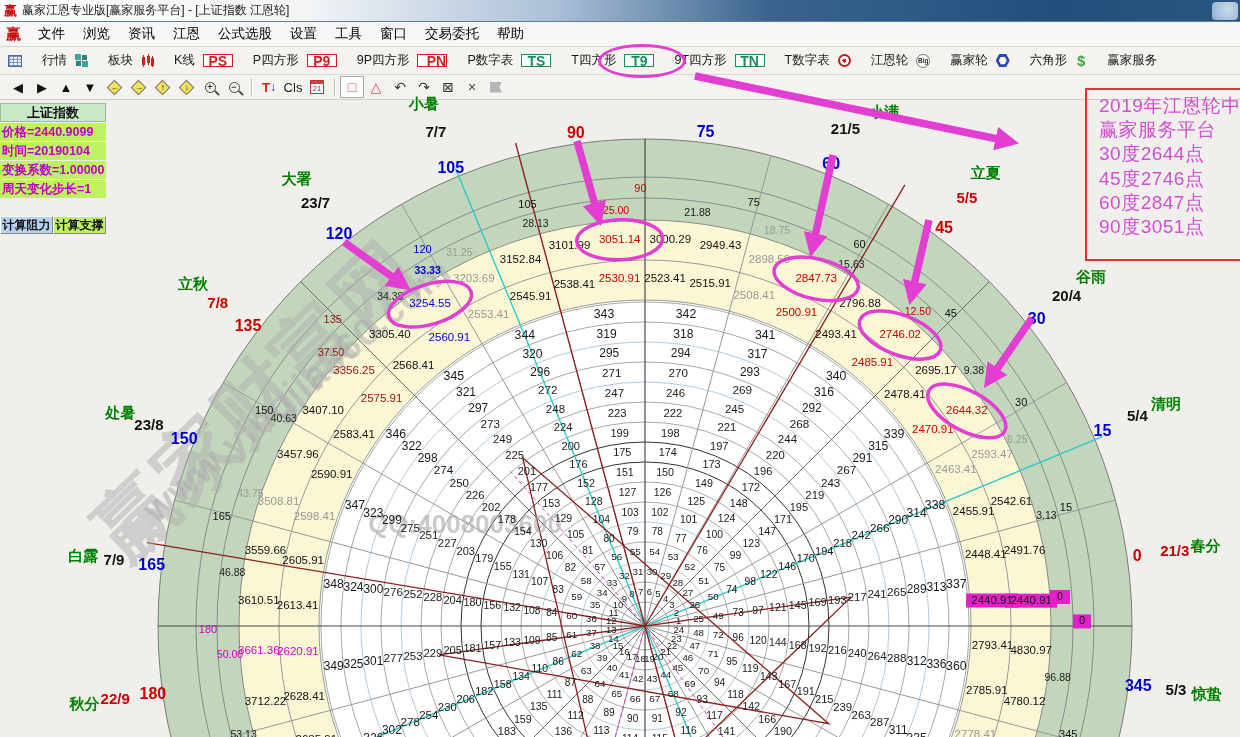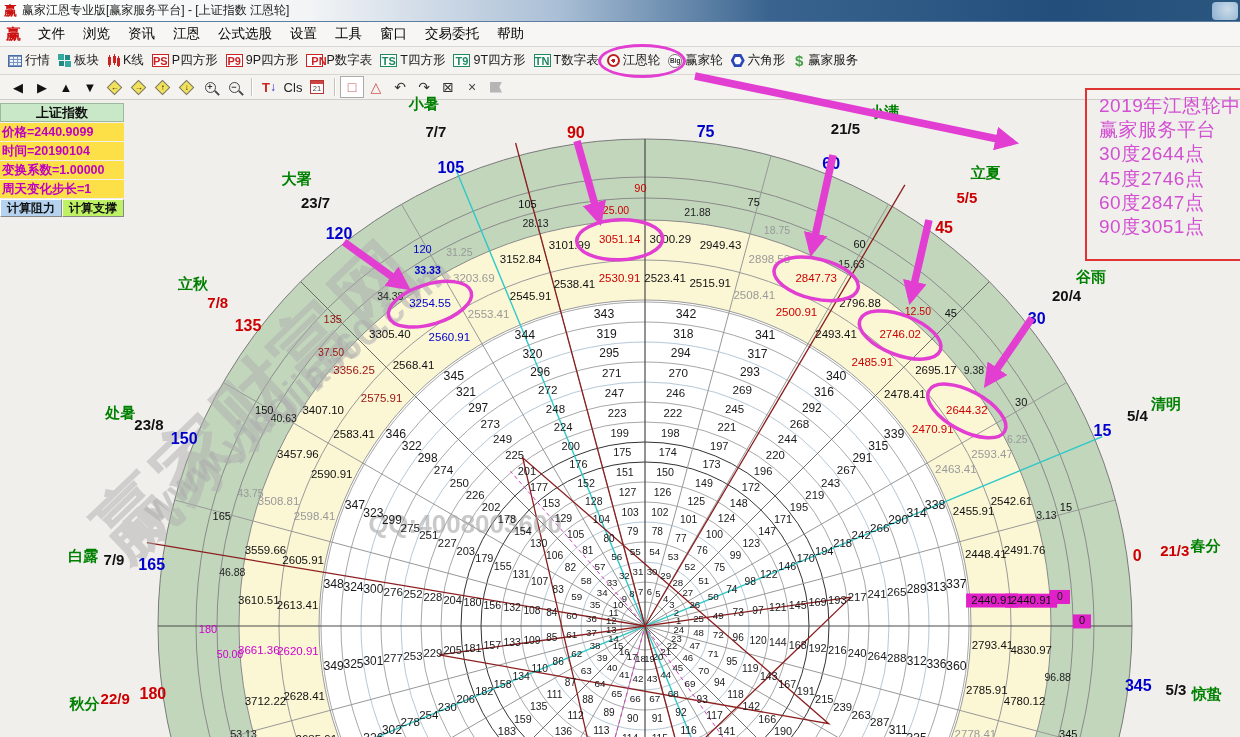--- a/index.html
+++ b/index.html
@@ -6,46 +6,46 @@
 html,body{width:1240px;height:737px;overflow:hidden;font-family:"Liberation Sans","DejaVu Sans",sans-serif}
 #app{position:relative;width:1240px;height:737px;background:#f0efec}
 .titlebar{position:absolute;left:0;top:0;width:100%;height:22px;background:linear-gradient(90deg,#fdfdfd 0%,#f2f4f6 25%,#aabfd6 45%,#3a648f 62%,#234e7c 85%,#2a567f 100%);display:flex;align-items:center;padding-left:4px;border-bottom:1px solid #5a7da0}
 .logo{color:#cc1111;font-weight:bold;font-size:13px;margin-right:5px}
 .titletext{font-size:12px;color:#1b1b1b}
 .win-blob{position:absolute;right:2px;top:2px;width:26px;height:18px;background:radial-gradient(circle at 60% 40%,#e8f2fb,#9cc0e0);border-radius:4px;opacity:.85}
 .menubar{position:absolute;left:0;top:22px;width:100%;height:25px;background:#f7f6f4;border-bottom:1px solid #d9d7d3;display:flex;align-items:center;padding-left:6px}
 .menubar .logo{font-size:15px;margin-right:8px}
 .menuitem{font-size:13.5px;color:#000000;padding:0 9px}
 .toolbar1{position:absolute;left:0;top:47px;width:100%;height:28px;background:#f4f3f0;border-bottom:1px solid #d9d7d3;display:flex;align-items:center;padding-left:4px}
-.tbi{display:flex;align-items:center;gap:3px;padding:0 4px;font-size:12.5px;color:#1a1a1a;height:100%;white-space:nowrap}
+.tbi{display:flex;align-items:center;gap:20px;padding:0 4px;font-size:12.5px;color:#1a1a1a;height:100%;white-space:nowrap}
 .toolbar2{position:absolute;left:0;top:75px;width:100%;height:25px;background:#f4f3f0;border-bottom:1px solid #cfcdc9;display:flex;align-items:center;padding-left:6px}
 .t2i{min-width:24px;height:22px;display:flex;align-items:center;justify-content:center;color:#222;font-size:14px}
 .sep{width:1px;height:18px;background:#c5c3bf;box-shadow:1px 0 0 #fff;margin:0 5px}
 .ic{display:inline-flex;align-items:center;justify-content:center;font-weight:bold}
 .ic-table{width:14px;height:12px;border:1px solid #4a6ca8;background-color:#eef3fa;background-image:repeating-linear-gradient(to right,#7b93bd 0 1px,transparent 1px 4px),repeating-linear-gradient(to bottom,#7b93bd 0 1px,transparent 1px 3px)}
 .ic-blocks{width:13px;height:13px;background:linear-gradient(#35a8a0,#35a8a0) 0 0/6px 6px no-repeat,linear-gradient(#1f8a83,#1f8a83) 7px 1px/5px 5px no-repeat,linear-gradient(#1f8a83,#1f8a83) 1px 7px/5px 5px no-repeat,linear-gradient(#35a8a0,#35a8a0) 7px 7px/6px 6px no-repeat}
 .ic-kline{width:13px;height:13px;background:linear-gradient(#cc2222,#cc2222) 1px 3px/3px 8px no-repeat,linear-gradient(#cc2222,#cc2222) 2px 1px/1px 12px no-repeat,linear-gradient(#cc2222,#cc2222) 6px 2px/3px 7px no-repeat,linear-gradient(#cc2222,#cc2222) 7px 0/1px 11px no-repeat,linear-gradient(#cc2222,#cc2222) 10px 4px/3px 8px no-repeat,linear-gradient(#cc2222,#cc2222) 11px 2px/1px 11px no-repeat}
-.ic-box{width:17px;height:13px;border:1px solid currentColor;font-size:11px;background:#fff}
+.ic-box{width:30px;height:13px;border:1px solid currentColor;font-size:14px;background:#fff}
 .ic-wheel{width:13px;height:13px;border:2px solid #b22;border-radius:50%;background:radial-gradient(circle,#b22 0 2px,#fff 2px)}
 .ic-big{width:14px;height:14px;border:1.5px solid #777;border-radius:50%;font-size:6.5px;color:#333;background:#fff}
 .ic-hex{width:14px;height:14px;background:#2a46b8;clip-path:polygon(25% 3%,75% 3%,100% 50%,75% 97%,25% 97%,0 50%);align-items:flex-start;justify-content:flex-start}
 .ic-hex-in{width:8px;height:8px;margin:3px;background:#fff;clip-path:polygon(25% 3%,75% 3%,100% 50%,75% 97%,25% 97%,0 50%);display:block}
 .ic-dollar{color:#43a047;font-size:15px;width:12px}
 .dia{width:11px;height:11px;transform:rotate(45deg);background:#f2e25a;border:1px solid #777;display:inline-flex;align-items:center;justify-content:center;margin:0 2px}
 .dia>span{transform:rotate(-45deg);font-size:8px;color:#111;font-weight:bold}
 .zm{width:11px;height:11px;border:1.5px solid #444;border-radius:50%;position:relative;font-size:9px;font-weight:bold;display:inline-flex;align-items:center;justify-content:center;color:#333}
 .zm::after{content:"";position:absolute;width:6px;height:2px;background:#444;right:-5px;bottom:-2px;transform:rotate(45deg)}
 .cal{width:14px;height:14px;border:1px solid #b33;background:#fff;font-size:7.5px;color:#444;display:inline-flex;align-items:flex-end;justify-content:center;box-shadow:inset 0 3px 0 #cc4444}
 .flagic{width:12px;height:11px;background:#b5b5b5;clip-path:polygon(0 0,100% 0,78% 50%,100% 100%,0 100%,0 0)}
 .navtri{font-size:13px;color:#111}
 #wheelsvg{position:absolute;left:0;top:100px;overflow:visible}
-.panel{position:absolute;left:0;top:103px;width:124px;z-index:5;font-weight:bold}
+.panel{position:absolute;left:0;top:103px;width:106px;z-index:5;font-weight:bold}
 .panel-title{background:#c8e8c8;border:1px solid #9db89d;height:19px;font-size:13px;color:#111;display:flex;align-items:center;justify-content:center}
-.panel-row{background:#fde047;height:18px;font-size:12.5px;color:#c000c0;display:flex;align-items:center;padding-left:2px;margin-top:1px;white-space:nowrap;overflow:hidden}
-.panel-btns{display:flex;margin-top:1px}
+.panel-row{background:#bef264;height:18px;font-size:12.5px;color:#c000c0;display:flex;align-items:center;padding-left:2px;margin-top:1px;white-space:nowrap;overflow:hidden}
+.panel-btns{display:flex;margin-top:18px}
 .panel-btn{height:18px;font-size:12px;color:#111;display:flex;align-items:center;justify-content:center;flex:1;border:1px solid #888;border-top-color:#fff;border-left-color:#fff;white-space:nowrap;overflow:hidden}
 .pb-blue{background:#b5d3f0}
 .pb-green{background:#bef264}
 .annbox{position:absolute;left:1085px;top:88px;width:191px;height:173px;border:2px solid #e03434;z-index:6;padding:4px 0 0 12px;font-size:19px;line-height:24.2px;color:#d24fd2;letter-spacing:.5px}
 .toolellipse{position:absolute;left:598px;top:44px;width:88px;height:34px;border:3px solid #e23ed2;border-radius:50%;z-index:6}
 </style>
 </head>
 <body>
 <div id="app">
   <div class="titlebar">

